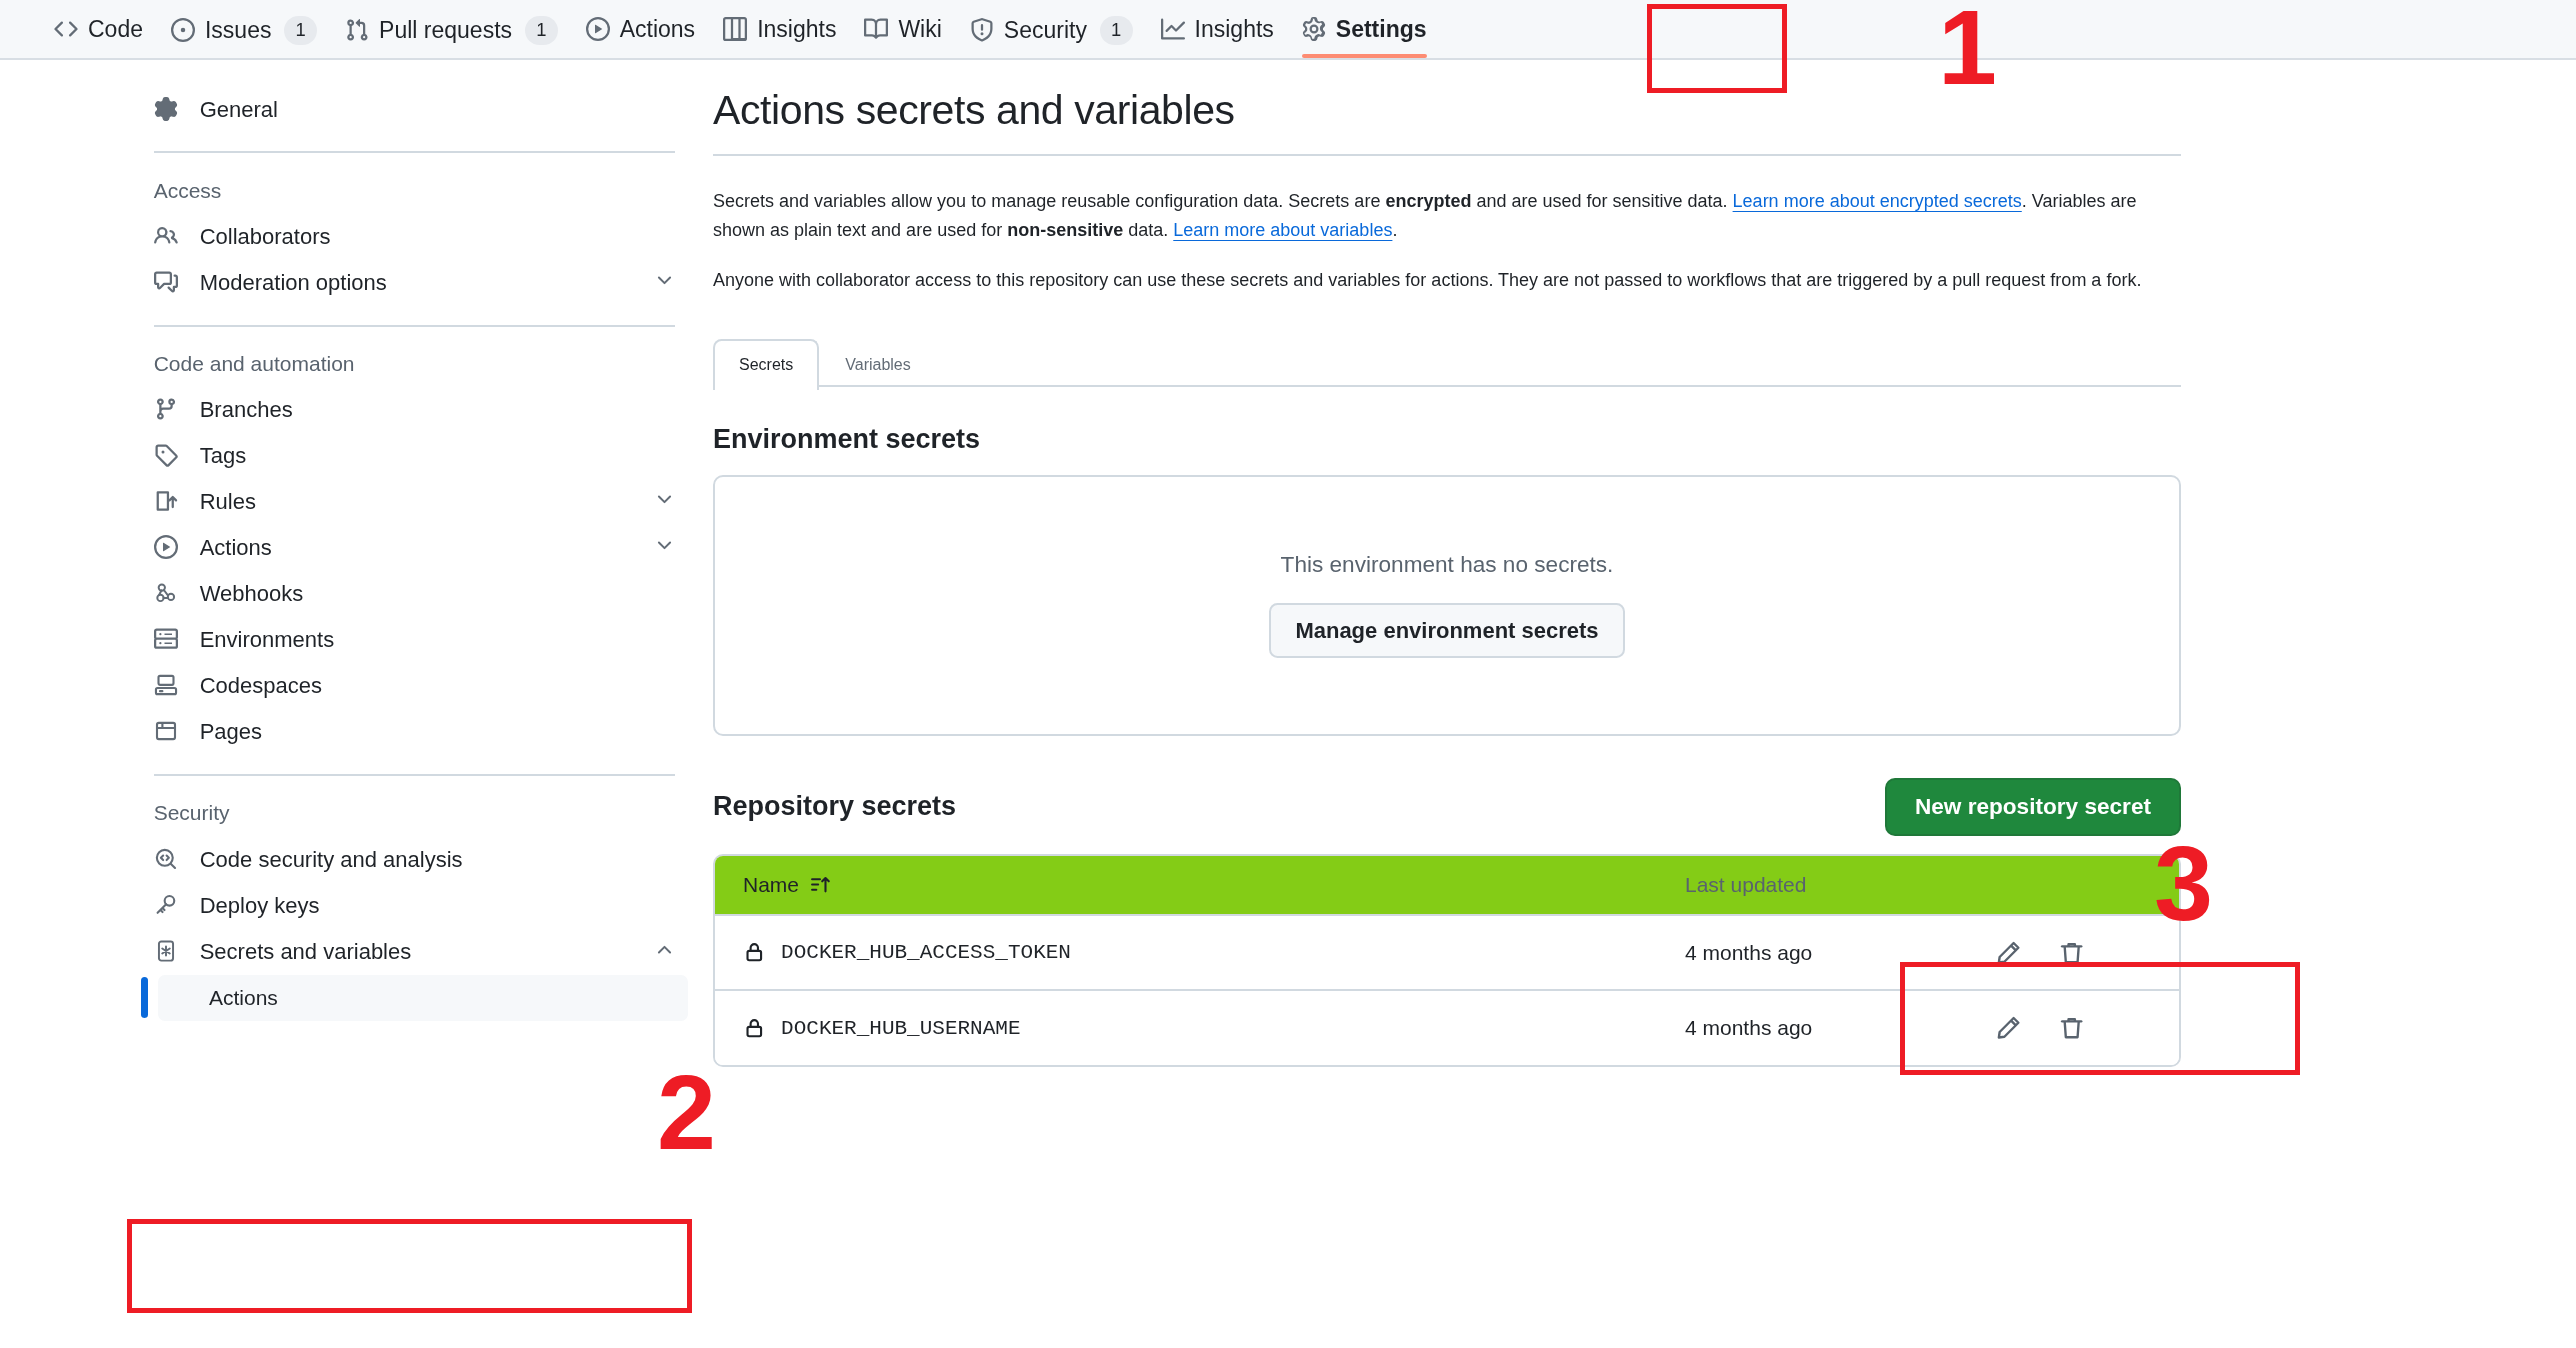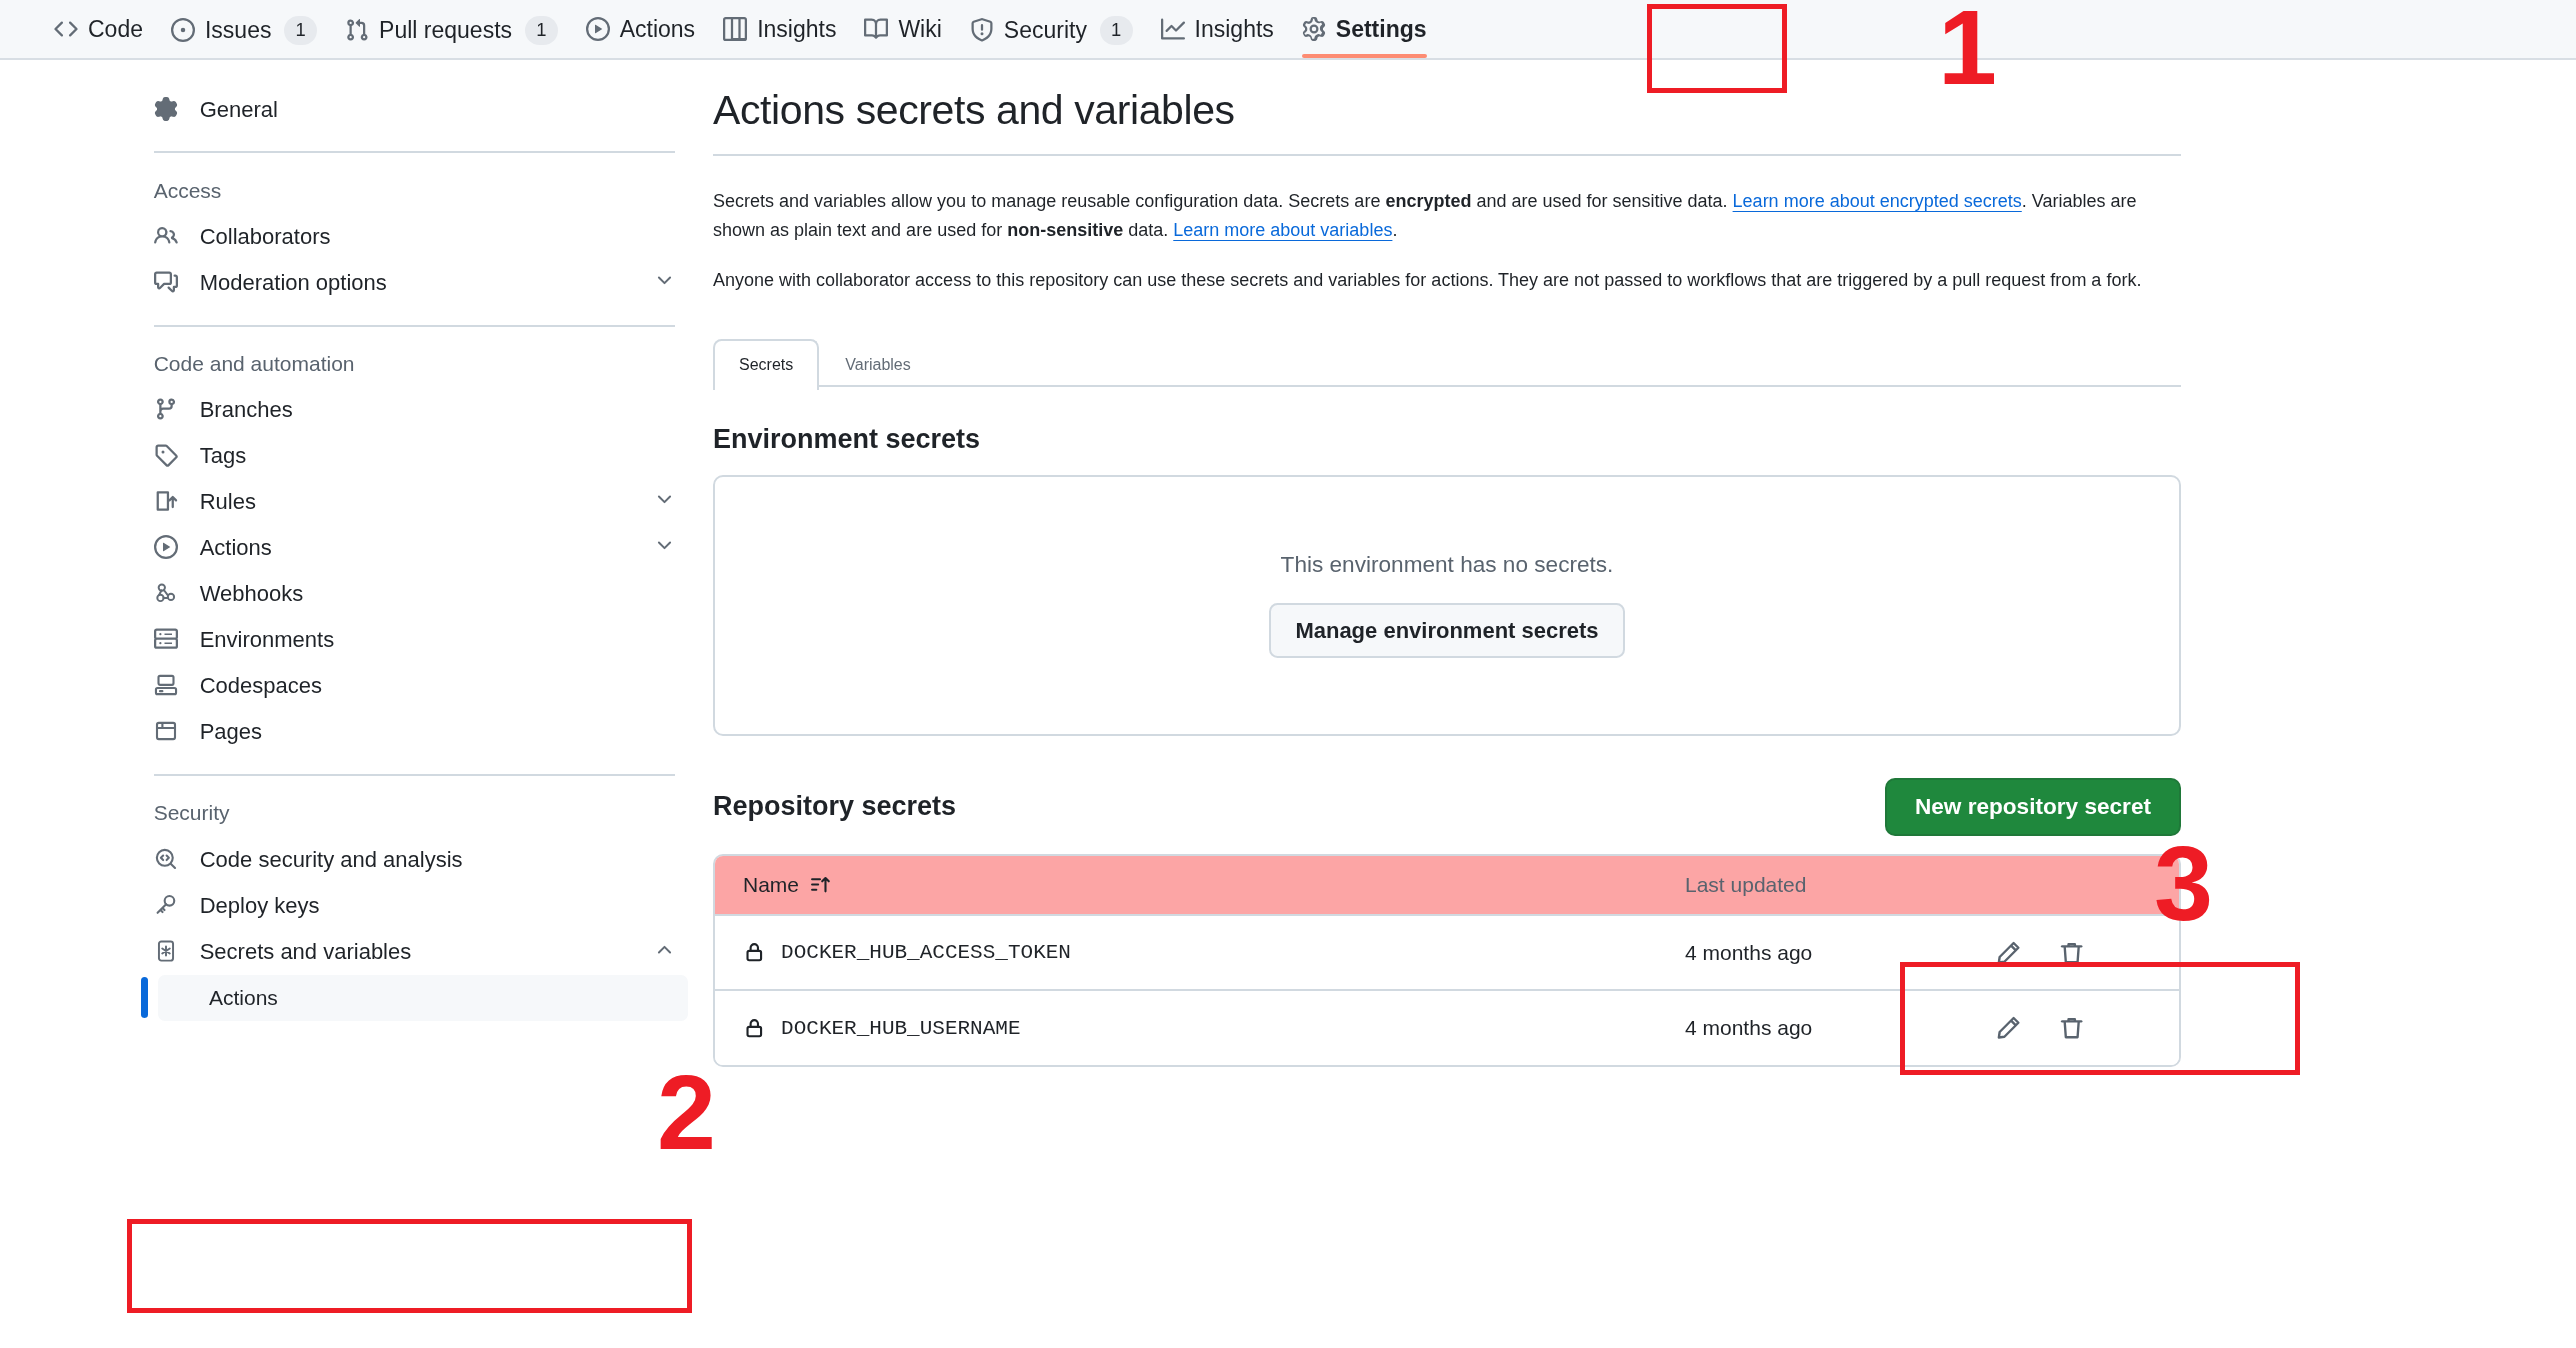--- a/index.html
+++ b/index.html
@@ -226,21 +226,21 @@
   }
 
   .table {
     border: 2.1px solid #d1d9e0;
     border-radius: 10px;
     overflow: hidden;
   }
   .thead {
     display: flex;
     align-items: center;
-    background: #fca5a5;
+    background: #84cc16;
     border-bottom: 2.1px solid #d1d9e0;
     padding: 17px 28px;
     font-size: 21px;
     color: #1f2328;
   }
   .th-name { flex: 1 1 auto; display: flex; align-items: center; gap: 11.3px; cursor: pointer; }
   .th-updated { width: 311px; color: #59636e; flex: none; }
   .th-actions { width: 155px; flex: none; }
   .sort-icon { width: 21px; height: 21px; display: block; color: #1f2328; }
 

